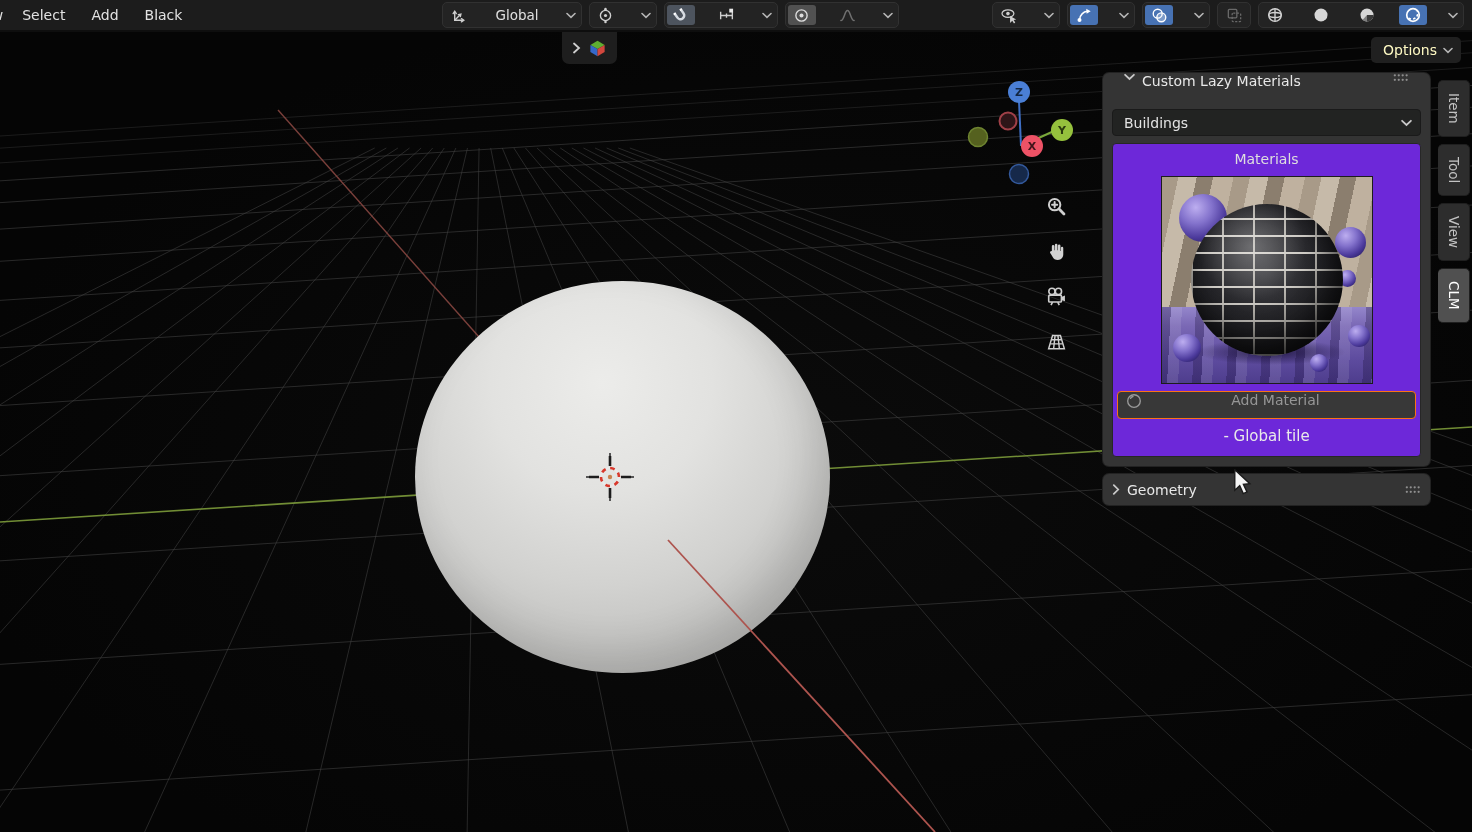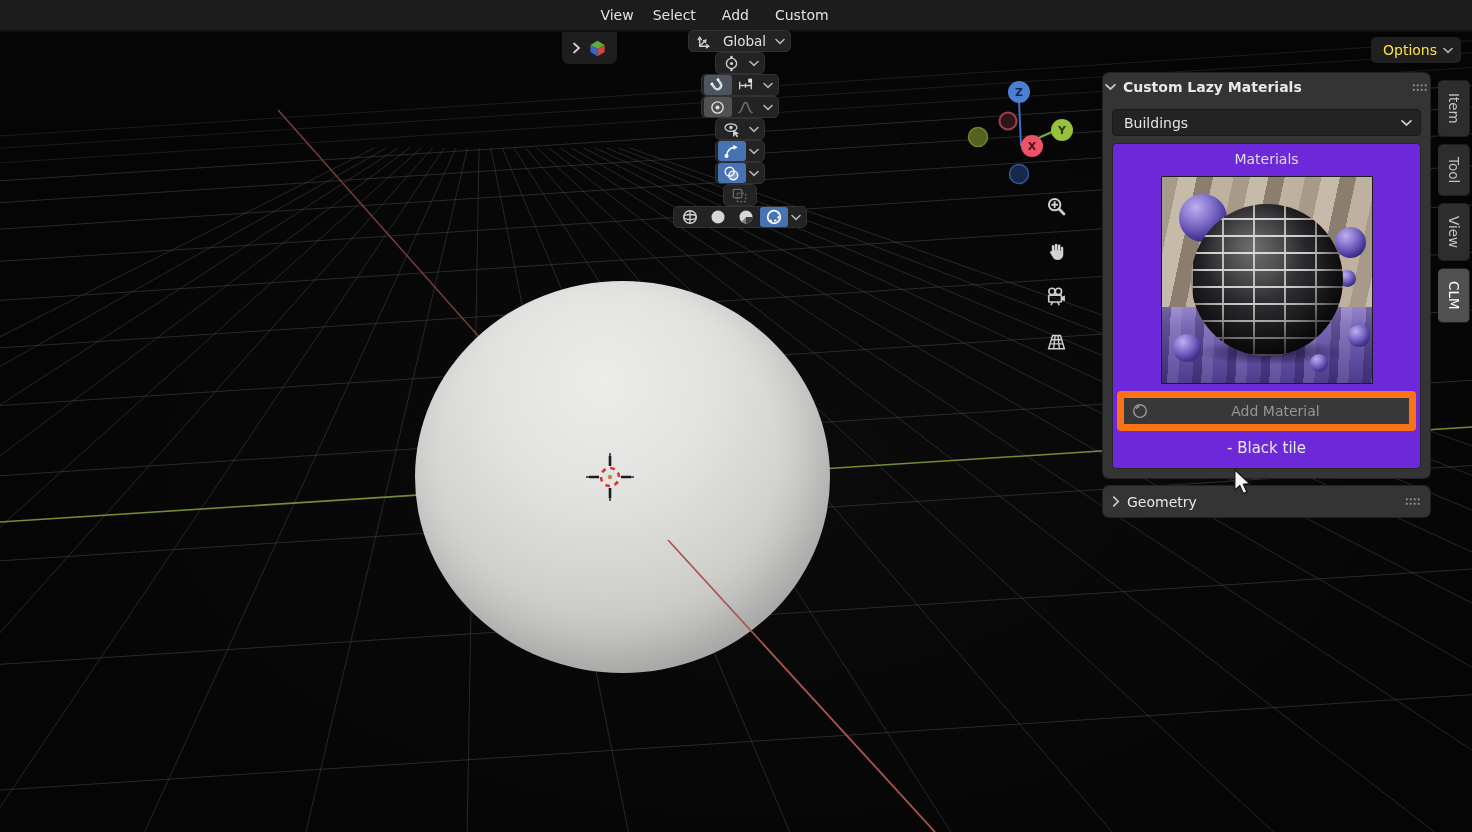--- a/index.html
+++ b/index.html
@@ -1,54 +1,54 @@
 <!DOCTYPE html>
 <html><head>
 <meta charset="utf-8">
 <style>
   html,body{margin:0;padding:0;background:#000;}
   #screen{position:relative;width:1472px;height:832px;overflow:hidden;
     font-family:"DejaVu Sans","Liberation Sans",sans-serif;color:#d8d8d8;
     background:#060606;-webkit-font-smoothing:antialiased;}
   
   .topbar{position:absolute;left:0;top:0;width:1472px;height:30px;background:#1c1c1c;
-    display:flex;align-items:center;z-index:30;border-bottom:2px solid #0e0e0e;flex-direction:column;}
+    display:flex;align-items:center;z-index:30;border-bottom:2px solid #0e0e0e;}
   .menus{display:flex;align-items:center;height:100%;}
   .menu{padding:0 13px;font-size:14px;color:#e2e2e2;line-height:30px;cursor:default;}
   .menu.partial{margin-left:-30px;padding:0 6px 0 0;}
   .tgroup{display:flex;align-items:center;height:24px;border-radius:5px;
-    background:#232323;border:1px solid #313131;margin-left:7px;padding:0 2px;}
+    background:#232323;border:1px solid #313131;margin-left:7px;padding:0 2px;gap:18px;}
   .tbtn{display:flex;align-items:center;justify-content:center;height:20px;min-width:24px;
     border-radius:3px;padding:0 2px;}
   .tbtn.on-gray{background:#4d545e;}
   .tbtn.on-gray2{background:#515151;}
   .tbtn.on-blue{background:#4772b3;}
   .tbtn.dim{opacity:.45;}
   .tlabel{font-size:13.5px;color:#e0e0e0;padding:0 6px 0 4px;}
   .chev{display:inline-flex;margin:0 3px;}
   .spacer{flex:1;}
   
   .viewport-bg{position:absolute;left:0;top:30px;width:1472px;height:802px;z-index:0;
     background:radial-gradient(ellipse at 52% 55%, #0b0b0b 0%, #050505 75%);}
   svg.layer{position:absolute;left:0;top:0;width:1472px;height:832px;pointer-events:none;}
   #grid{z-index:1;} #axes{z-index:2;} #front{z-index:4;}
   .sphere{position:absolute;left:415px;top:281px;width:415px;height:392px;border-radius:50%;z-index:3;
     background:radial-gradient(circle at 45% 26%, #ececea 0%, #e2e2e0 30%, #d2d2d0 55%, #bdbdbb 78%, #b0b0ae 95%);
     box-shadow:inset -14px -20px 40px rgba(0,0,0,.12);}
   .header-tab{position:absolute;left:562px;top:32px;height:32px;z-index:12;background:#1e1e1e;
     border-radius:0 0 7px 7px;display:flex;align-items:center;padding:0 10px;gap:7px;}
   .options-btn{position:absolute;left:1371px;top:37px;height:26px;z-index:12;background:#202020;
-    border-radius:5px;display:flex;align-items:center;padding:0 8px 0 12px;gap:6px;font-size:14px;color:#fde047;}
+    border-radius:5px;display:flex;align-items:center;padding:0 8px 0 12px;gap:6px;font-size:14px;color:#fef9c3;}
   .navgizmo{position:absolute;left:950px;top:70px;z-index:10;}
   .vicons{position:absolute;left:1043px;top:193px;z-index:10;display:flex;flex-direction:column;gap:19px;}
   .vicon{width:26px;height:26px;display:flex;align-items:center;justify-content:center;border-radius:13px;}
   
   .npanel{position:absolute;left:1103px;top:73px;width:327px;z-index:20;font-size:14px;}
   .panel{background:#343434;border-radius:6px;box-shadow:0 0 0 1px #222;}
-  .panel-header{display:flex;align-items:center;height:28px;padding:0 2px;gap:7px;font-weight:bold;}
+  .panel-header{display:flex;height:28px;padding:0 21px;gap:7px;}
   .panel-title{color:#e8e8e8;flex:1;}
   .select{margin:8px 9px 0 9px;height:25px;background:#222322;border:1px solid #1a1a1a;border-radius:4px;
     display:flex;align-items:center;padding:0 8px 0 11px;color:#e3e3e3;}
   .select span{flex:1;}
   .matbox{margin:7px 9px 0 9px;background:#6d28d9;border:1px solid #272727;border-radius:4px;padding-bottom:9px;}
   .mat-title{text-align:center;color:#dedede;padding:7px 0 4px 0;}
   .preview{position:relative;width:210px;height:206px;margin:5px auto 0 auto;overflow:hidden;
     border:1px solid #1c1c1c;
     background:repeating-linear-gradient(102deg,#a89a88 0 16px,#c6baa9 16px 34px,#8b7e6e 34px 50px,#bfb19f 50px 70px);}
   .pv-floor{position:absolute;left:0;bottom:0;width:100%;height:37%;
@@ -59,22 +59,22 @@
     background:radial-gradient(ellipse,rgba(15,8,40,.75) 0%,rgba(15,8,40,0) 70%);}
   .pv-brick{position:absolute;left:29px;top:27px;width:152px;height:152px;border-radius:50%;
     background:
       radial-gradient(circle at 40% 28%, rgba(255,255,255,.30) 0%, rgba(255,255,255,0) 38%, rgba(0,0,0,.55) 88%),
       repeating-linear-gradient(0deg,#cfccc6 0 2px,transparent 2px 17px),
       repeating-linear-gradient(90deg,#b8b5af 0 2px,transparent 2px 31px),
       radial-gradient(circle at 50% 45%, #3a3a3e 0%, #232327 55%, #121214 100%);
     box-shadow:inset -8px -12px 24px rgba(0,0,0,.5);}
   .pv-ball{position:absolute;border-radius:50%;
     background:radial-gradient(circle at 35% 28%, #bdaef0 0%, #8372cc 35%, #4c3a9c 65%, #1f1650 95%);}
-  .add-btn{margin:7px 4px 0 4px;height:26px;background:#383838;border:7px solid #f97316;border-radius:4px;
-    display:flex;align-items:center;padding:0 7px;}
+  .add-btn{margin:7px 4px 0 4px;height:26px;background:#383838;border:1px solid #f97316;border-radius:4px;
+    display:flex;padding:0 7px;}
   .add-label{flex:1;text-align:center;color:#969696;}
   .mat-item{text-align:center;color:#e9e9e9;font-size:15px;padding:8px 0 2px 0;}
   .geo-panel{margin-top:8px;height:31px;display:flex;align-items:center;padding:0 9px;gap:7px;}
   
   .side-tabs{position:absolute;left:1438px;top:80px;z-index:25;display:flex;flex-direction:column;gap:7px;}
   .stab{writing-mode:vertical-rl;width:31px;display:flex;align-items:center;justify-content:center;
     background:#2d2d2d;color:#c3c3c3;font-size:13.5px;border:1px solid #1f1f1f;border-left:none;
     border-radius:5px;padding:12px 0;}
   .stab.active{background:#505050;color:#ffffff;}
   .cursor{position:absolute;z-index:40;}
@@ -82,21 +82,21 @@
 </head>
 <body>
 
 <div id="screen">
 
   <div class="topbar">
     <div class="menus">
       <div class="menu partial">View</div>
       <div class="menu">Select</div>
       <div class="menu">Add</div>
-      <div class="menu">Custom</div>
+      <div class="menu">Black</div>
     </div>
 
     <div style="width:240px"></div>
 
     <div class="tgroup">
       <span class="tbtn">
         <svg width="17" height="17" viewBox="0 0 16 16" fill="none" stroke="#cfcfcf" stroke-width="1.3" stroke-linecap="round">
           <path d="M3.5 12.5 V5"></path>
             <path d="M2 6.2 L3.5 4 L5 6.2"></path>
           <path d="M3.5 12.5 H11"></path>
@@ -425,21 +425,21 @@
         </div>
 
         <div class="add-btn">
           <svg width="18" height="18" viewBox="0 0 16 16" fill="none" stroke="#9a9a9a" stroke-width="1.2">
             <circle cx="8" cy="8" r="5.6"></circle>
             <path d="M4.9 5.6 a3.4 3.4 0 0 1 2.2 -1.6" stroke-linecap="round"></path>
           </svg>
           <span class="add-label">Add Material</span>
         </div>
 
-        <div class="mat-item">- Black tile</div>
+        <div class="mat-item">- Global tile</div>
       </div>
       <div style="height:9px"></div>
     </div>
 
     <div class="panel geo-panel">
       <svg width="8" height="11" viewBox="0 0 7 10" fill="none" stroke="#c9c9c9" stroke-width="1.6" stroke-linecap="round">
           <polyline points="1.5,1 5.5,5 1.5,9"></polyline>
         </svg>
       <span class="panel-title">Geometry</span>
       <svg width="16" height="9" viewBox="0 0 14 8" fill="#8f8f8f">

